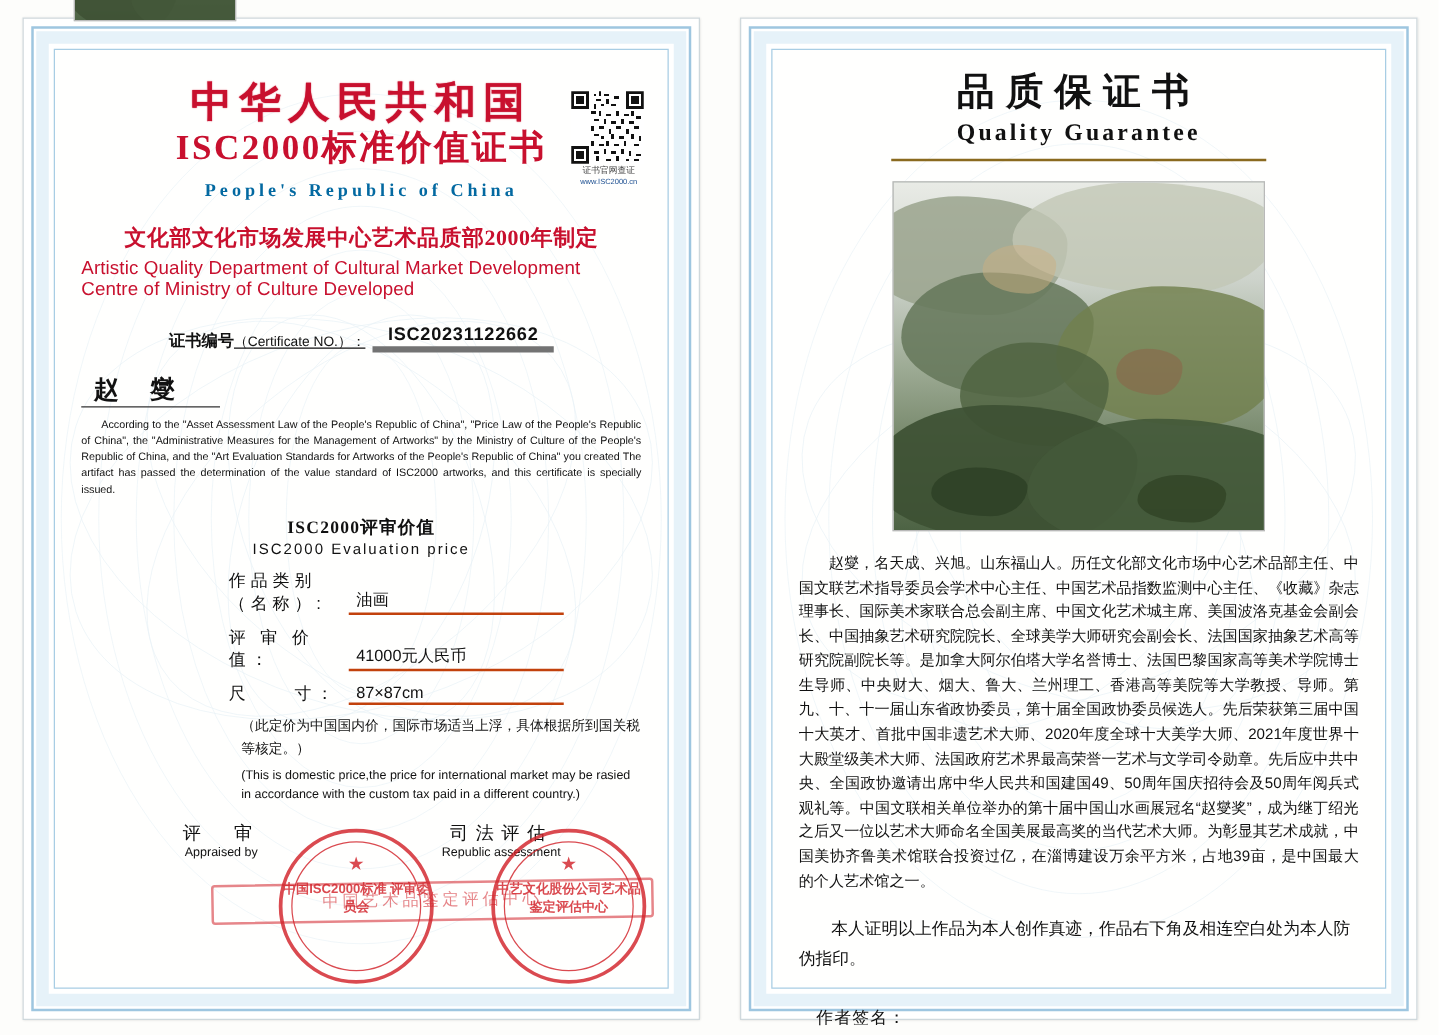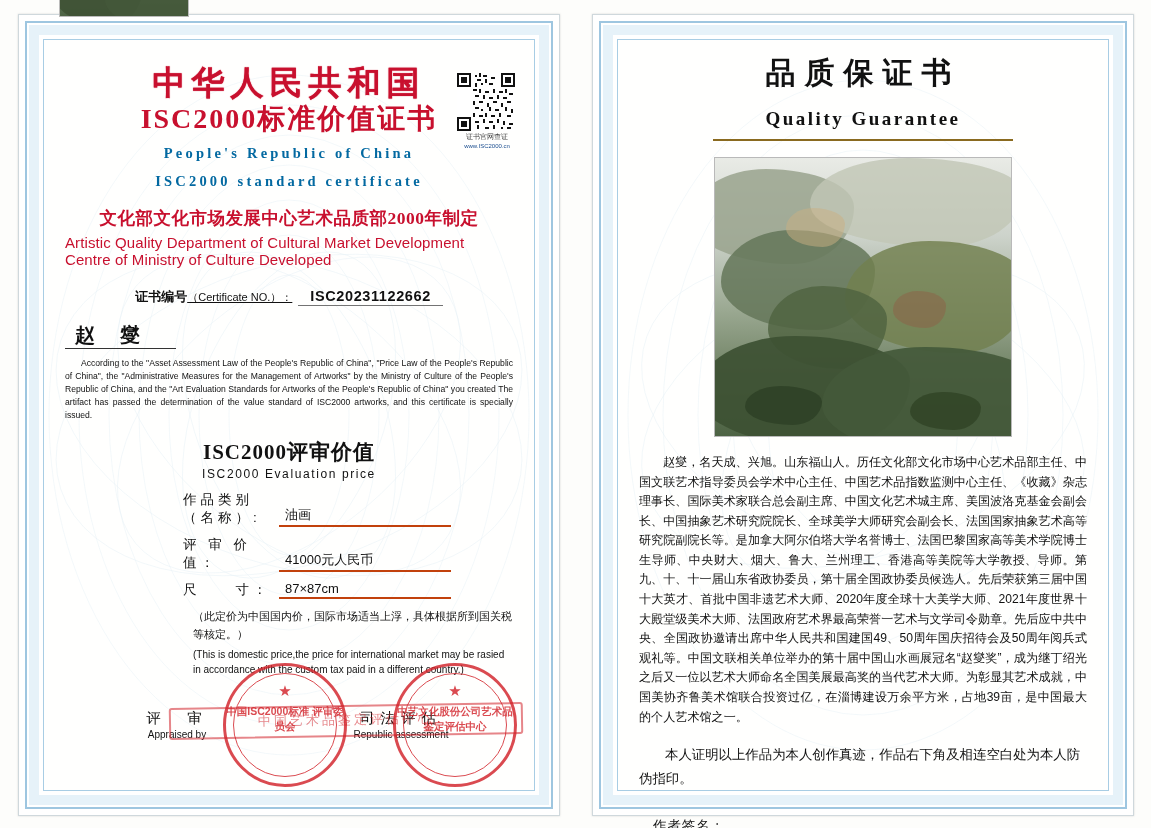--- a/index.html
+++ b/index.html
@@ -36,43 +36,43 @@
   .dept-en{color:#c8102e;font-size:15px;margin-top:4px;letter-spacing:.1px;}
 
   .qr{position:absolute;right:18px;top:34px;width:60px;text-align:center;}
   .qr-box{width:58px;height:58px;background:#fff;}
   .qr-cap{font-size:7px;color:#444;line-height:1.25;margin-top:2px;}
   .qr-url{font-size:6px;color:#1a4d8f;margin-top:1px;}
 
   .certno-row{display:flex;justify-content:center;align-items:flex-end;margin-top:20px;font-size:13px;color:#111;}
   .certno-label{font-weight:bold;}
   .certno-label small{font-weight:normal;font-size:11px;text-decoration:underline;}
-  .certno-val{font-weight:bold;font-size:14.5px;letter-spacing:.6px;border-bottom:1px solid #737373;
+  .certno-val{font-weight:bold;font-size:14.5px;letter-spacing:.6px;border-bottom:5px solid #737373;
       padding:0 12px 1px 12px;margin-left:6px;}
 
   .artist-name{text-align:left;margin-top:16px;}
   .artist-name span{font-size:20px;font-weight:bold;letter-spacing:10px;color:#111;
       border-bottom:1px solid #333;padding:0 26px 2px 10px;font-family:"Liberation Serif",serif;}
 
   .para-cn{margin-top:14px;font-size:12.4px;line-height:1.75;color:#111;text-align:justify;text-indent:24px;}
   .para-en{margin-top:8px;font-size:8.6px;line-height:1.5;color:#111;text-align:justify;text-indent:16px;}
 
   .eval-title{text-align:center;margin-top:16px;}
-  .eval-title .cn{font-size:21px;font-weight:bold;color:#111;letter-spacing:1px;font-family:"Liberation Serif",serif;}
+  .eval-title .cn{font-size:14px;font-weight:bold;color:#111;letter-spacing:1px;font-family:"Liberation Serif",serif;}
   .eval-title .en{font-size:12px;color:#111;letter-spacing:1.6px;margin-top:1px;}
 
   .fields{margin:10px 0 0 118px;}
   .field{display:flex;align-items:flex-end;margin-bottom:9px;font-size:13.5px;color:#111;}
   .field .lbl{letter-spacing:4px;width:96px;font-weight:500;}
   .field .val{border-bottom:2px solid #c2410c;min-width:160px;padding:0 6px 1px 6px;font-size:13px;}
 
   .note{margin-top:6px;font-size:11px;line-height:1.6;color:#111;padding-left:128px;}
   .note-en{margin-top:4px;font-size:10px;line-height:1.5;color:#111;padding-left:128px;}
 
-  .sign-row{display:flex;justify-content:space-around;margin-top:32px;}
+  .sign-row{display:flex;justify-content:space-around;margin-top:14px;}
   .sign-col{text-align:center;width:200px;}
   .sign-col .cn{font-size:14.5px;letter-spacing:6px;color:#111;font-weight:500;}
   .sign-col .en{font-size:10px;color:#111;margin-top:1px;}
 
   .stamp{position:absolute;width:118px;height:118px;border:3px solid #d2232a;border-radius:50%;
      opacity:.82;}
   .stamp-inner{position:absolute;inset:7px;border:1px solid #d2232a;border-radius:50%;}
   .stamp-txt{position:absolute;left:0;right:0;top:38px;text-align:center;color:#d2232a;
      font-size:10.5px;line-height:1.45;font-weight:bold;}
   .star{position:absolute;left:50%;top:16px;transform:translateX(-50%);color:#d2232a;font-size:15px;}
@@ -82,21 +82,21 @@
       border:2px solid #d2232a;border-radius:3px;opacity:.55;color:#d2232a;font-size:13px;
       letter-spacing:3px;text-align:center;line-height:26px;transform:rotate(-1deg);}
 
   .painting-left{position:absolute;left:40px;bottom:168px;width:128px;height:168px;
      border:1px solid #bbb;}
 
   
   .r-title{font-family:"Liberation Serif",serif;font-weight:bold;font-size:30px;
       letter-spacing:9px;text-align:center;color:#111;margin-top:4px;}
   .r-title-en{text-align:center;font-size:19px;letter-spacing:2.5px;font-weight:bold;
-      color:#111;margin-top:14px;font-family:"Liberation Serif",serif;}
+      color:#111;margin-top:2px;font-family:"Liberation Serif",serif;}
   .r-rule{width:300px;height:2px;background:#8a6a1f;margin:9px auto 0 auto;}
 
   .painting-right{margin:16px auto 0 auto;width:296px;height:278px;border:1px solid #b9b9b9;}
 
   .bio{margin-top:16px;font-size:12.1px;line-height:1.62;color:#111;text-align:justify;text-indent:24px;}
   .declare{margin-top:16px;font-size:13.4px;line-height:1.8;color:#111;text-indent:26px;}
   .sigline{margin-top:26px;font-size:13.4px;color:#111;padding-left:14px;letter-spacing:1px;}
 
   
   .art{position:relative;overflow:hidden;background:#cfd6cf;}
@@ -130,21 +130,20 @@
           <ellipse cx="260" cy="380" rx="170" ry="95" transform="rotate(-70 260 380)"></ellipse>
         </g>
       </svg>
     </div>
 
     <div class="content">
 
       <div class="big-title">中华人民共和国</div>
       <div class="big-title2">ISC2000标准价值证书</div>
       <div class="en-title">People's Republic of China</div>
-      <div class="en-title">ISC2000 standard certificate</div>
 
       <div class="qr">
         <div class="qr-box">
           <svg width="58" height="58" viewBox="0 0 29 29" shape-rendering="crispEdges">
             <rect width="29" height="29" fill="#fff"></rect>
             <g fill="#111">
               <rect x="0" y="0" width="7" height="7"></rect>
                 <rect x="1" y="1" width="5" height="5" fill="#fff"></rect>
                 <rect x="2" y="2" width="3" height="3"></rect>
               <rect x="22" y="0" width="7" height="7"></rect>

